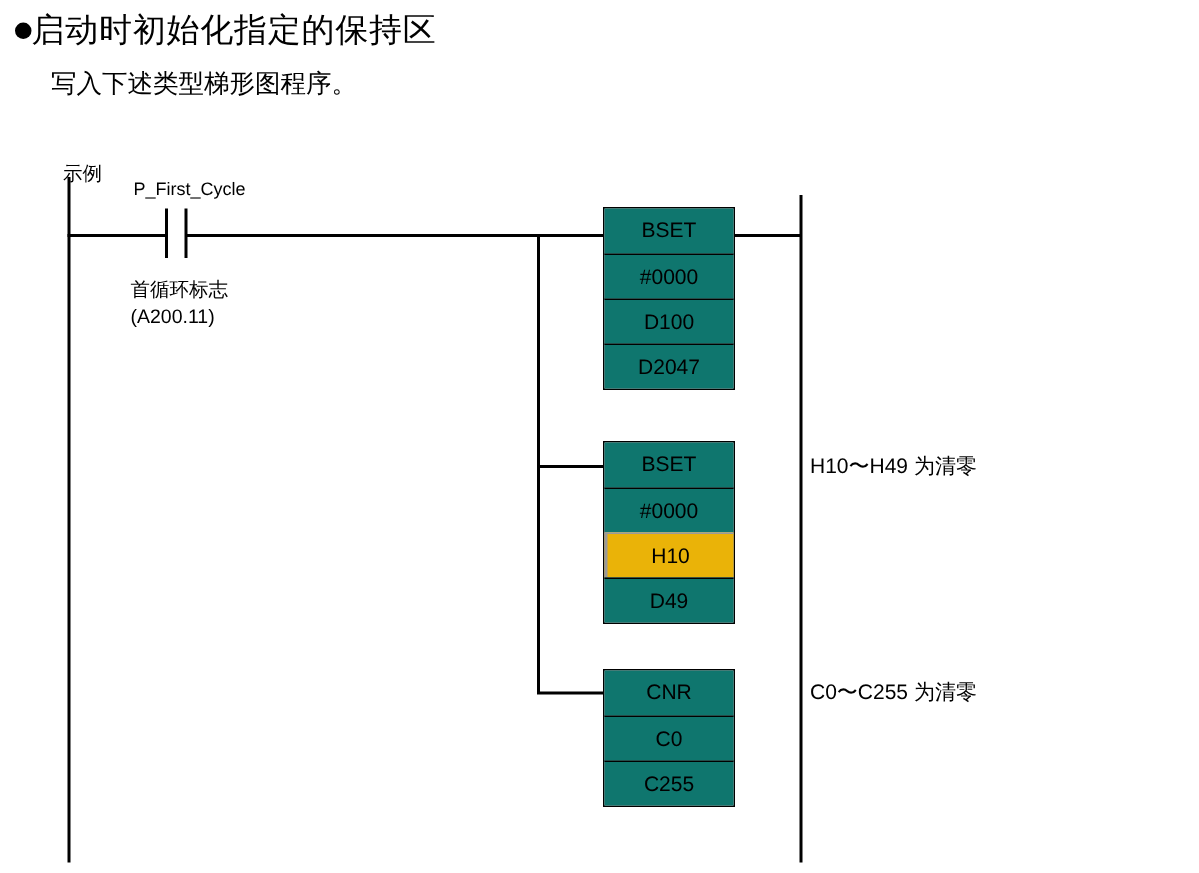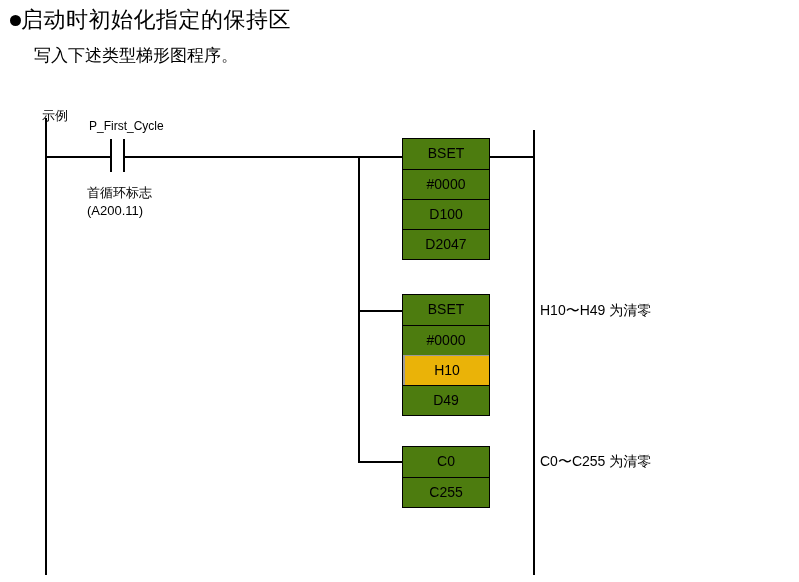--- a/index.html
+++ b/index.html
@@ -117,21 +117,21 @@
     box-sizing: border-box;
     background: #fff;
   }
   .block-row {
     height: 30px;
     line-height: 28px;
     text-align: center;
     font-size: 14px;
     border-top: 1.5px solid #000;
     box-sizing: border-box;
-    background: #4d7c0f;
+    background: #0f766e;
     white-space: nowrap;
   }
   .block-row:first-child {
     border-top: none;
   }
   .block-row.highlight {
     border-left: 2px solid #9a9a9a;
     border-top: 1.5px solid #9a9a9a;
     background: #eab308;
   }
@@ -194,18 +194,19 @@
 
   <div class="block" style="left:402px; top:294px;">
     <div class="block-row">BSET</div>
     <div class="block-row">#0000</div>
     <div class="block-row highlight">H10</div>
     <div class="block-row">D49</div>
   </div>
   <div class="annotation" style="left:540px; top:301px;">H10〜H49 为清零</div>
 
   <div class="block" style="left:402px; top:446px;">
+    <div class="block-row">CNR</div>
     <div class="block-row">C0</div>
     <div class="block-row">C255</div>
   </div>
   <div class="annotation" style="left:540px; top:452px;">C0〜C255  为清零</div>
 
 </div>
 
 </body></html>

